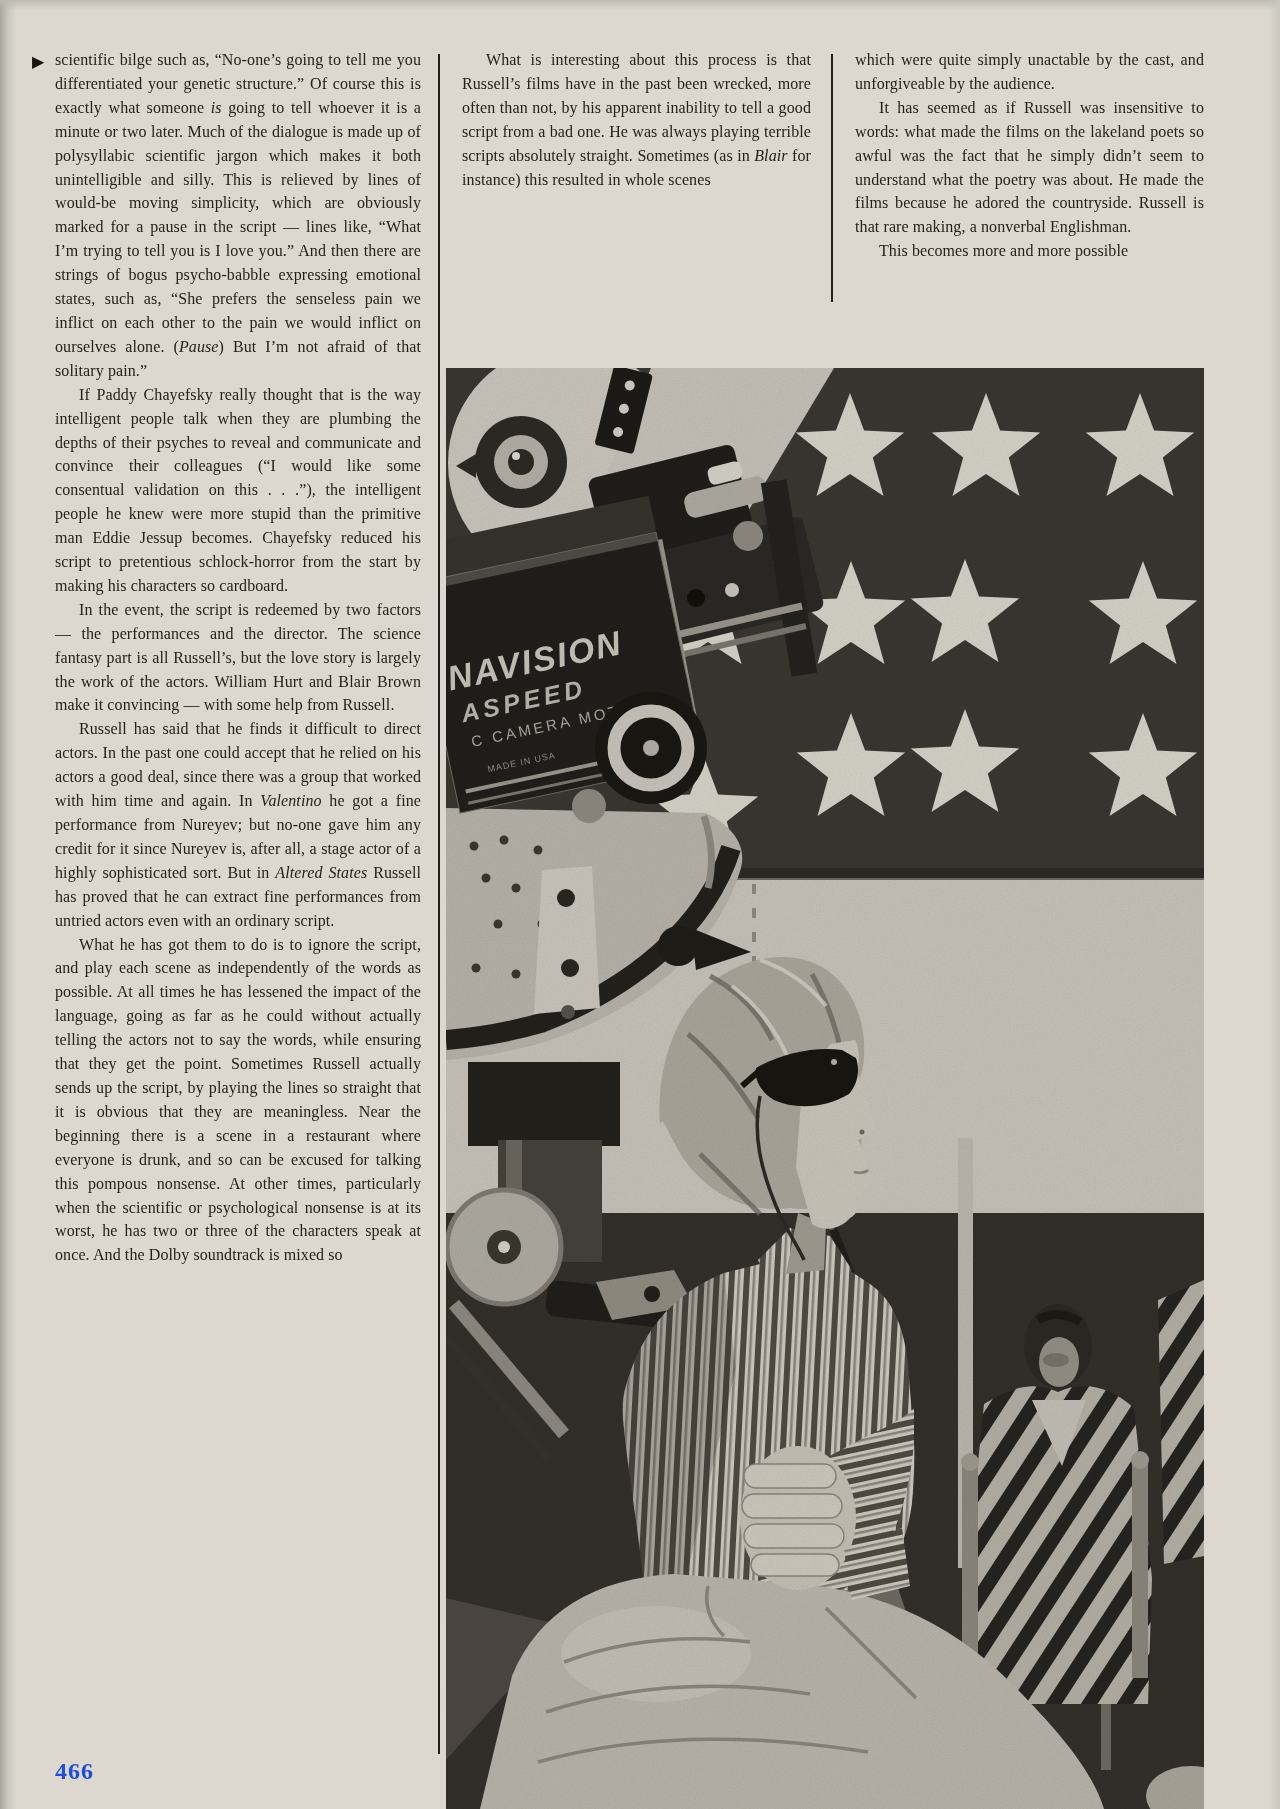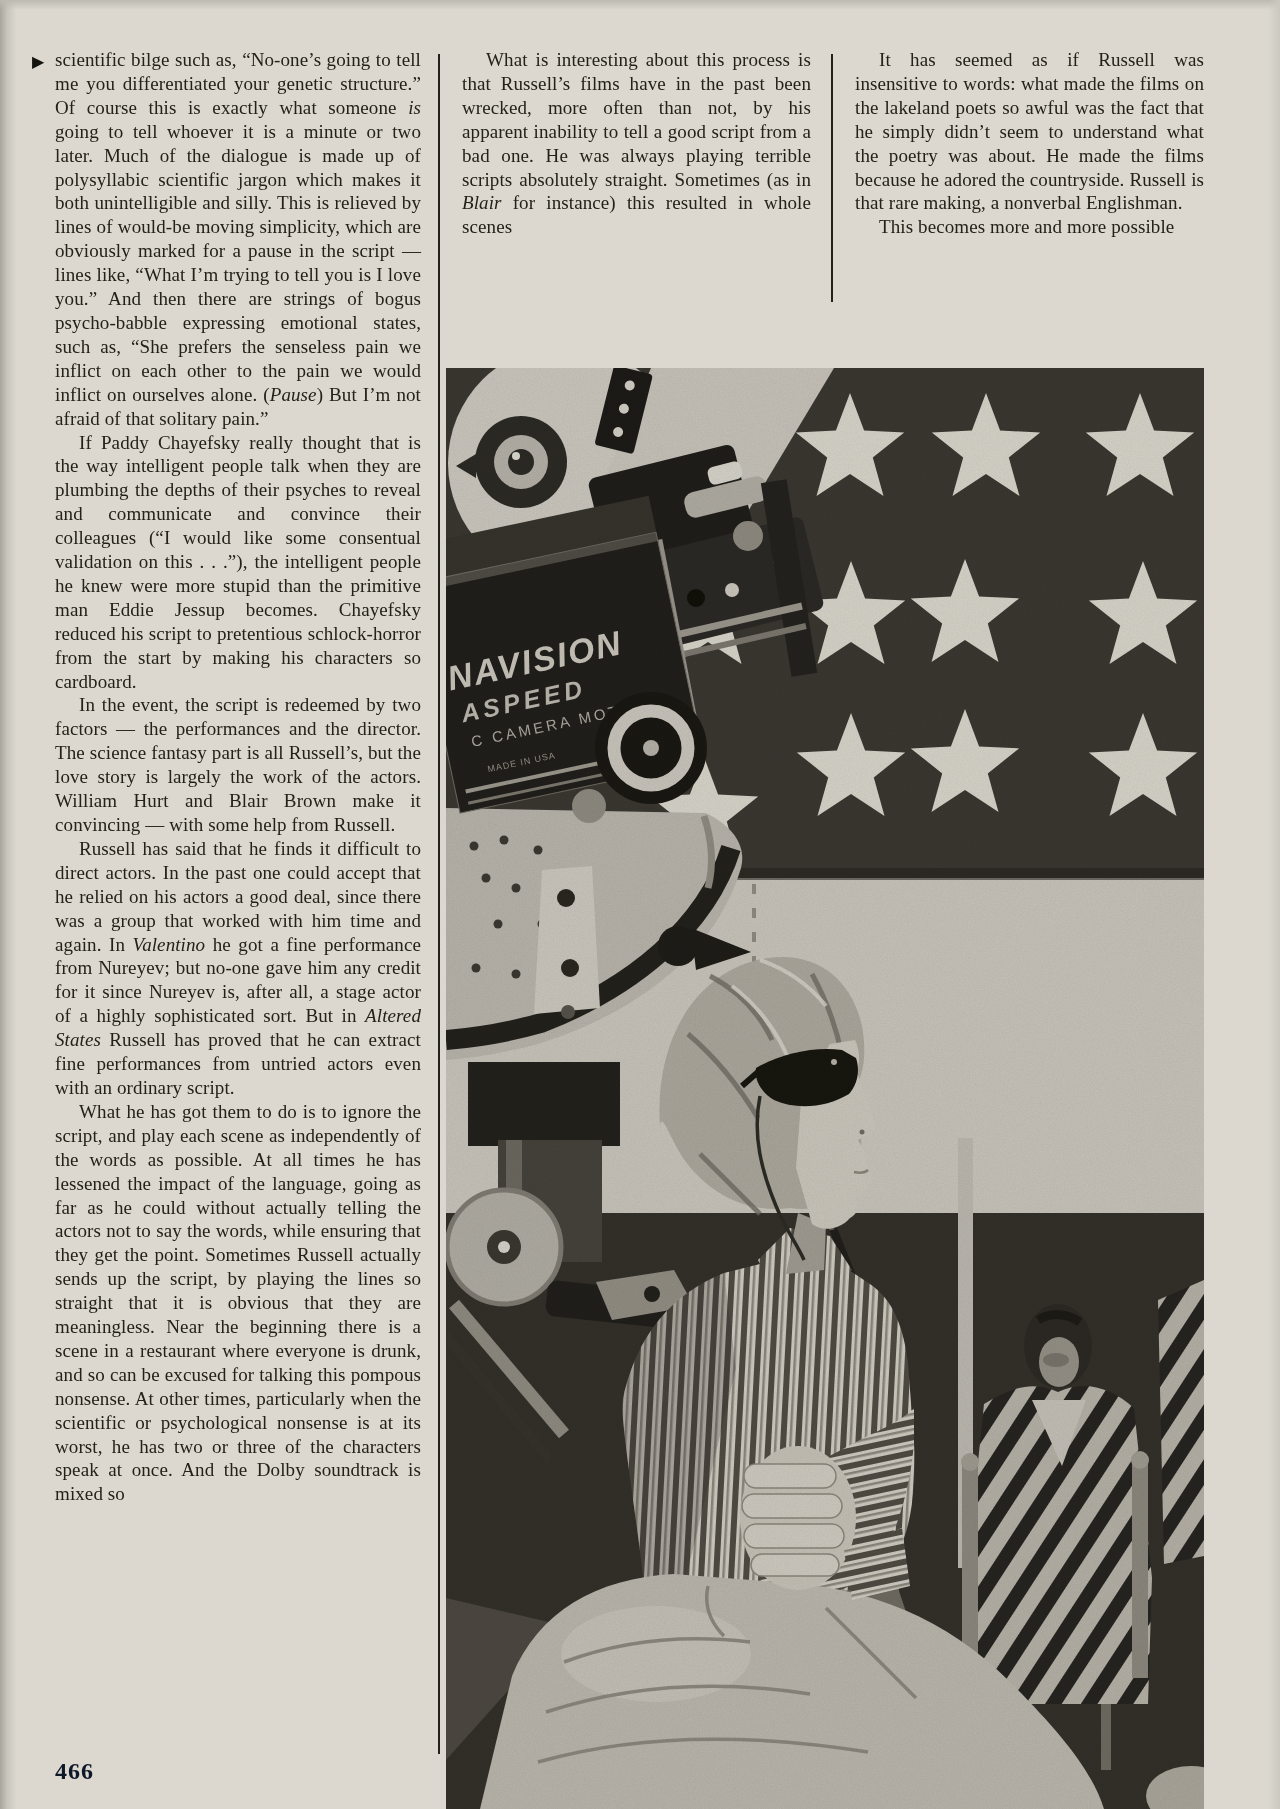--- a/index.html
+++ b/index.html
@@ -16,42 +16,42 @@
     position:absolute;left:0;top:0;width:100%;height:10px;
     background:linear-gradient(180deg,#bdbab2 0%,rgba(220,216,208,0) 100%);
   }
   .paper-edge-right{
     position:absolute;right:0;top:0;width:12px;height:100%;
     background:linear-gradient(270deg,#cbc8c0 0%,rgba(220,216,208,0) 100%);
   }
   .col{
     position:absolute;
     text-align:justify;
-    font-size:19px;line-height:23.9px;
+    font-size:16px;line-height:23.9px;
     color:#242218;
     letter-spacing:0.1px;
   }
   .col p{margin:0;text-indent:24px;}
   .col p.noindent{text-indent:0;}
   .col em{font-style:italic;}
   .col strong{font-weight:bold;}
   .col1{left:55px;top:48px;width:366px;}
   .col2{left:462px;top:48px;width:349px;}
   .col3{left:855px;top:48px;width:349px;}
   .vrule{position:absolute;width:2px;background:#23211c;}
   .vrule1{left:438px;top:54px;height:1700px;}
   .vrule2{left:831px;top:54px;height:248px;}
   .cont-arrow{
     position:absolute;left:32px;top:52px;
     font-size:16px;color:#15140f;
     font-family:"DejaVu Sans",sans-serif;
   }
   .pageno{
     position:absolute;left:55px;top:1758px;
-    font-weight:bold;font-size:24px;color:#0f172a;letter-spacing:1px;
+    font-weight:bold;font-size:24px;color:#1d4ed8;letter-spacing:1px;
   }
   .photo{
     position:absolute;left:446px;top:368px;width:758px;height:1441px;
     display:block;
   }
 </style>
 </head>
 <body style="background: rgb(220, 216, 208);">
 
 <div class="paper-edge-left"></div>
@@ -66,20 +66,21 @@
     <p><span>In the event, the script is redeemed by two factors — the performances and the director. The science fantasy part is all Russell’s, but the love story is largely the work of the actors. William Hurt and Blair Brown make it convincing — with some help from Russell.</span></p>
     <p><span>Russell has said that he finds it difficult to direct actors. In the past one could accept that he relied on his actors a good deal, since there was a group that worked with him time and again. In </span><em>Valentino</em><span> he got a fine performance from Nureyev; but no-one gave him any credit for it since Nureyev is, after all, a stage actor of a highly sophisticated sort. But in </span><em>Altered States</em><span> Russell has proved that he can extract fine performances from untried actors even with an ordinary script.</span></p>
     <p><span>What he has got them to do is to ignore the script, and play each scene as independently of the words as possible. At all times he has lessened the impact of the language, going as far as he could without actually telling the actors not to say the words, while ensuring that they get the point. Sometimes Russell actually sends up the script, by playing the lines so straight that it is obvious that they are meaningless. Near the beginning there is a scene in a restaurant where everyone is drunk, and so can be excused for talking this pompous nonsense. At other times, particularly when the scientific or psychological nonsense is at its worst, he has two or three of the characters speak at once. And the Dolby soundtrack is mixed so</span></p>
   </div>
 <div class="vrule vrule1"></div>
 <div class="col col2" id="col-1">
     <p><span>What is interesting about this process is that Russell’s films have in the past been wrecked, more often than not, by his apparent inability to tell a good script from a bad one. He was always playing terrible scripts absolutely straight. Sometimes (as in </span><em>Blair</em><span> for instance) this resulted in whole scenes</span></p>
   </div>
 <div class="vrule vrule2"></div>
 <div class="col col3" id="col-2">
+    <p class="noindent"><span>which were quite simply unactable by the cast, and unforgiveable by the audience.</span></p>
     <p><span>It has seemed as if Russell was insensitive to words: what made the films on the lakeland poets so awful was the fact that he simply didn’t seem to understand what the poetry was about. He made the films because he adored the countryside. Russell is that rare making, a nonverbal Englishman.</span></p>
     <p><span>This becomes more and more possible</span></p>
   </div>
 
 <div class="pageno">466</div>
 
 <svg class="photo" viewBox="0 0 758 1441">
   <defs>
     <g id="star">
       <polygon points="0,-57 14.1,-19.4 54.2,-17.6 22.8,7.4 33.5,46.1 0,24 -33.5,46.1 -22.8,7.4 -54.2,-17.6 -14.1,-19.4"></polygon>

